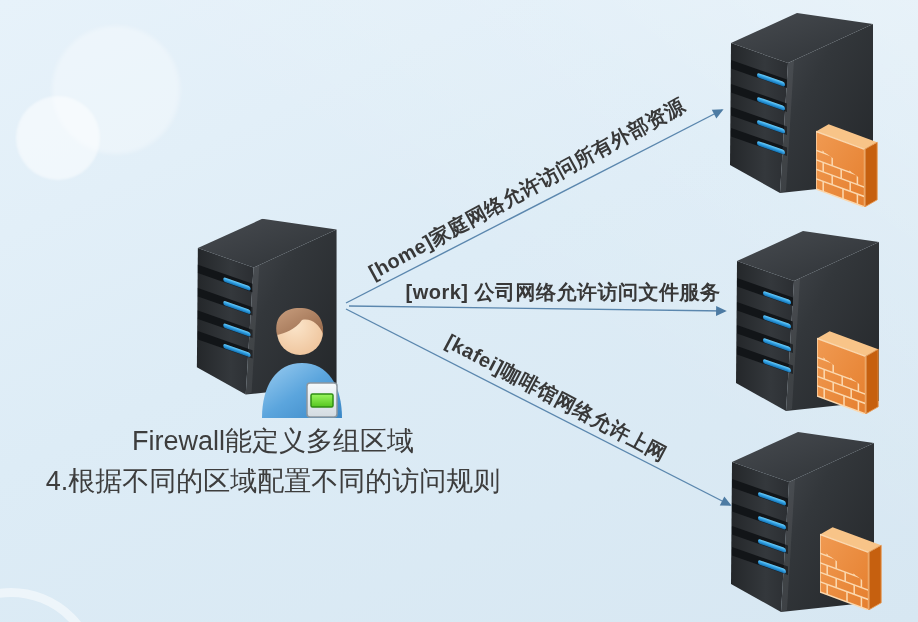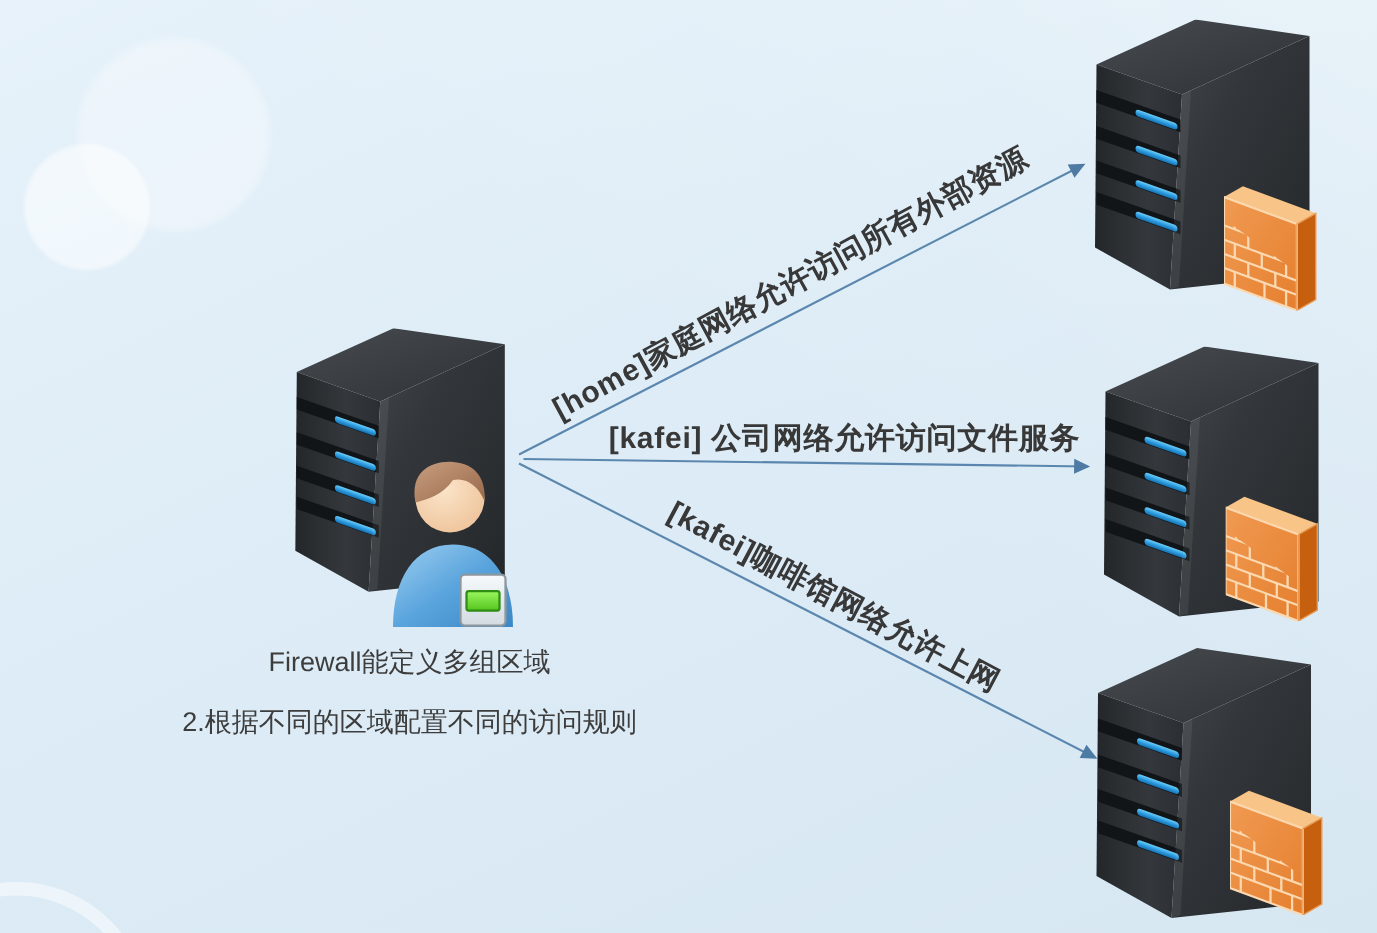--- a/index.html
+++ b/index.html
@@ -18,21 +18,21 @@
   .arrow-layer{position:absolute;left:0;top:0;width:918px;height:622px;pointer-events:none;}
   .conn-label{
     position:absolute;white-space:nowrap;font-weight:bold;font-size:20px;color:#383838;
     transform-origin:center;letter-spacing:0.5px;
   }
   .lbl-home{left:527px;top:189px;transform:translate(-50%,-50%) rotate(-28.5deg);}
   .lbl-work{left:563px;top:292px;transform:translate(-50%,-50%);}
   .lbl-kafei{left:556px;top:398px;transform:translate(-50%,-50%) rotate(28deg);}
   .caption{
     position:absolute;left:8px;top:421px;width:530px;text-align:center;
-    color:#3d3d3d;font-size:18px;line-height:40px;
+    color:#3d3d3d;font-size:27px;line-height:40px;
   }
   .caption div{white-space:nowrap;}
   svg{display:block;}
 </style>
 </head>
 <body>
 
 <div class="stage">
 
   <div class="streak"></div>
@@ -163,21 +163,21 @@
       <marker id="mk-arrow" viewBox="0 0 10 10" refX="8" refY="5" markerWidth="8.5" markerHeight="8.5" orient="auto">
         <path d="M0.5,0.8 L9.5,5 L0.5,9.2 Z" fill="#4d7ba3"></path>
       </marker>
     </defs>
     <line x1="346" y1="303" x2="722" y2="110" stroke="#5b87ae" stroke-width="1.4" marker-end="url(#mk-arrow)"></line>
     <line x1="349" y1="306" x2="725" y2="311" stroke="#5b87ae" stroke-width="1.4" marker-end="url(#mk-arrow)"></line>
     <line x1="346" y1="309" x2="730" y2="505" stroke="#5b87ae" stroke-width="1.4" marker-end="url(#mk-arrow)"></line>
   </svg>
 
   <div class="conn-label lbl-home">[home]家庭网络允许访问所有外部资源</div>
-  <div class="conn-label lbl-work">[kafei] 公司网络允许访问文件服务</div>
+  <div class="conn-label lbl-work">[work] 公司网络允许访问文件服务</div>
   <div class="conn-label lbl-kafei">[kafei]咖啡馆网络允许上网</div>
 
   <div class="caption">
     <div>Firewall能定义多组区域</div>
-    <div>2.根据不同的区域配置不同的访问规则</div>
+    <div>4.根据不同的区域配置不同的访问规则</div>
   </div>
 
 </div>
 
 </body></html>

